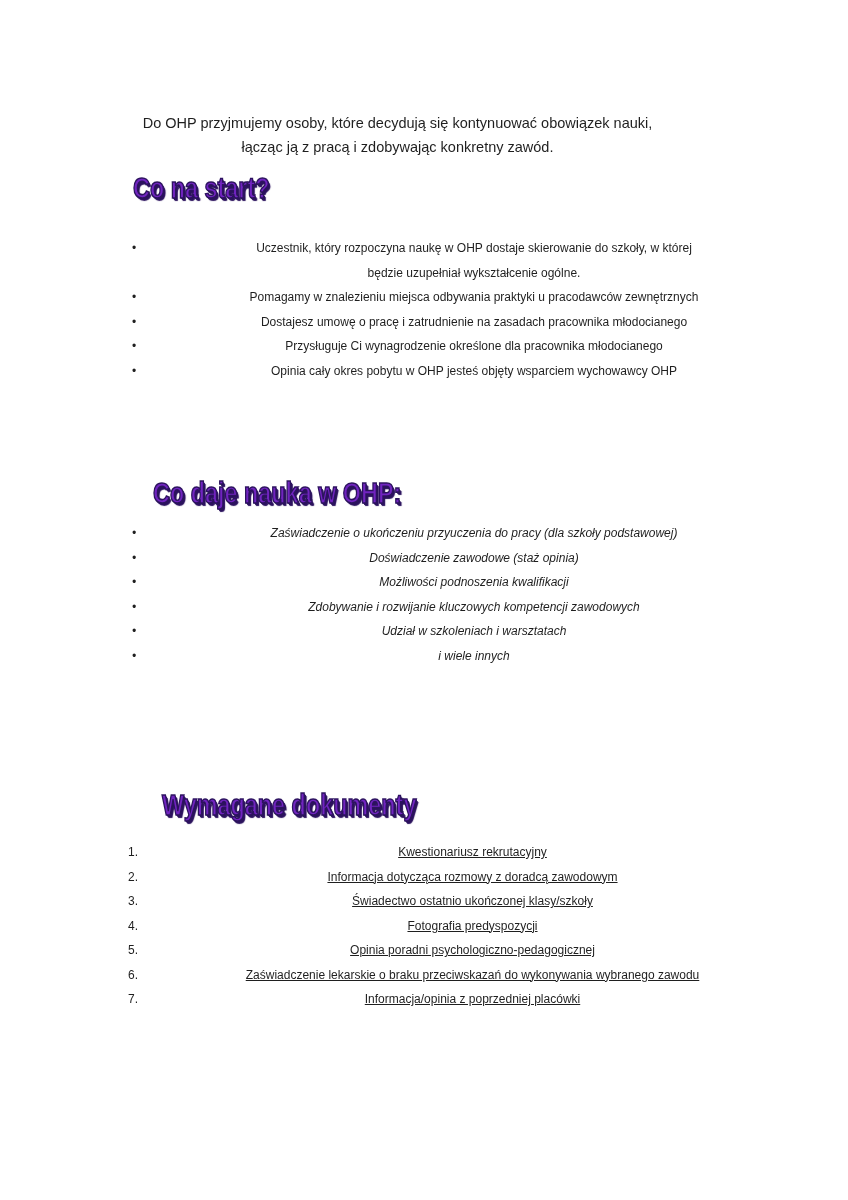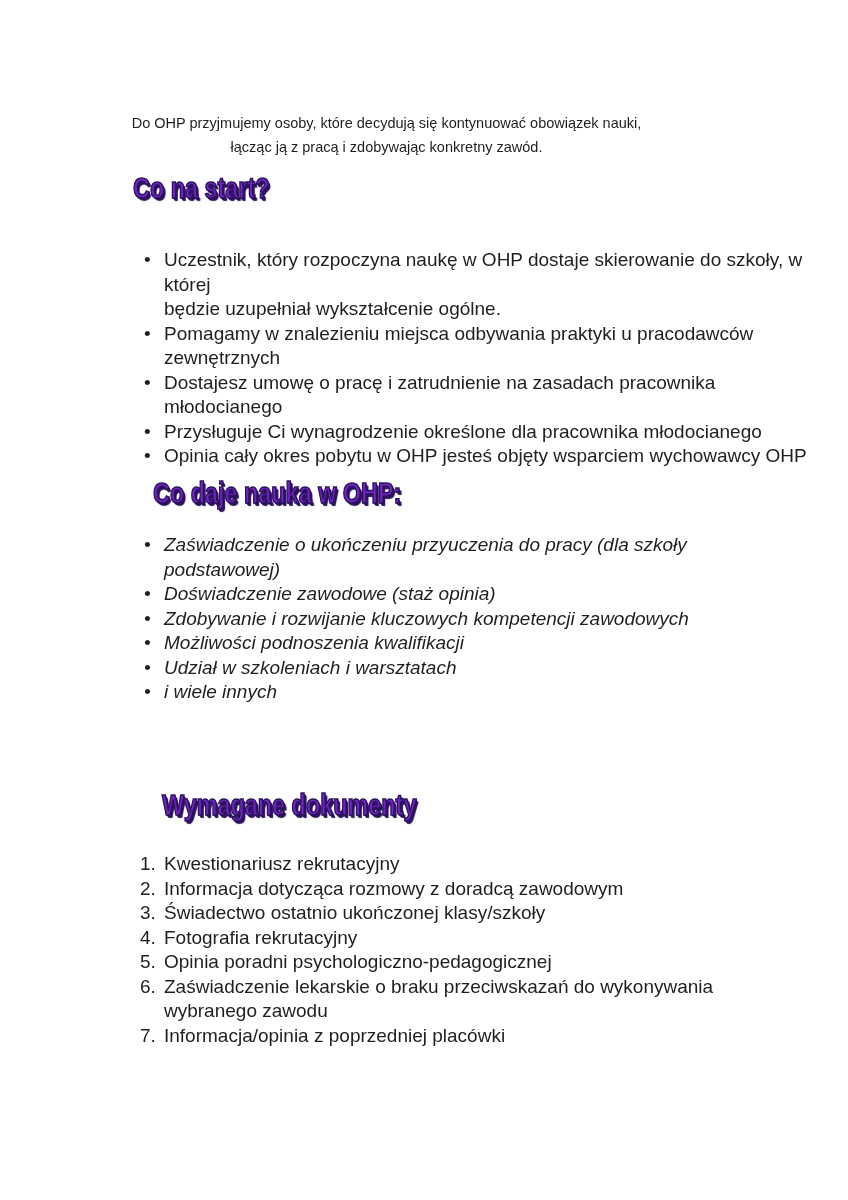--- a/index.html
+++ b/index.html
@@ -19,21 +19,21 @@
     width:848px;
     height:1200px;
     background:var(--page-bg);
     font-family:"Liberation Sans",sans-serif;
     color:var(--text-color);
     overflow:hidden;
   }
   .intro{
     position:absolute;
     top:96px;
-    left:4px;
+    left:15px;
     width:765px;
     text-align:center;
     font-size:14.5px;
     line-height:24.5px;
     white-space:pre-line;
   }
   .wordart{
     position:absolute;
     margin:0;
     font-family:"Liberation Sans",sans-serif;
@@ -49,25 +49,26 @@
       3px 3px 1px var(--heading-outline);
     transform:scaleX(0.78);
     transform-origin:left top;
   }
   .heading-1{left:133px;top:172px;}
   .heading-2{left:153px;top:477px;}
   .heading-3{left:162px;top:789px;}
 
   ul.doc-list,ol.doc-list{
     position:absolute;
-    margin:12px;
+    margin:0;
     padding:0;
     width:665px;
-    font-size:19px;
+    font-size:12px;
     line-height:24.5px;
+    text-align:center;
   }
   ul.doc-list{left:131px;}
   ul.list-1{top:236px;}
   ul.list-2{top:521px;font-style:italic;}
   ol.list-3{left:128px;top:840px;counter-reset:num;}
 
   .doc-list li{
     list-style:none;
     position:relative;
     white-space:pre-line;
@@ -77,20 +78,21 @@
   }
   ul.doc-list li::before{
     content:"\2022";
     position:absolute;
     left:1px;
     top:0;
   }
   ol.doc-list li{
     padding-left:24px;
     counter-increment:num;
+    text-decoration:underline;
   }
   ol.doc-list li::before{
     content:counter(num) ".";
     position:absolute;
     left:0;
     top:0;
   }
 </style>
 </head>
 <body>
@@ -109,31 +111,31 @@
       <li>Dostajesz umowę o pracę i zatrudnienie na zasadach pracownika młodocianego</li>
       <li>Przysługuje Ci wynagrodzenie określone dla pracownika młodocianego</li>
       <li>Opinia cały okres pobytu w OHP jesteś objęty wsparciem wychowawcy OHP</li>
     </ul>
 
   <h2 class="wordart heading-2">Co daje nauka w OHP:</h2>
 
   <ul class="doc-list list-2">
       <li>Zaświadczenie o ukończeniu przyuczenia do pracy (dla szkoły podstawowej)</li>
       <li>Doświadczenie zawodowe (staż opinia)</li>
+      <li>Możliwości podnoszenia kwalifikacji</li>
       <li>Zdobywanie i rozwijanie kluczowych kompetencji zawodowych</li>
-      <li>Możliwości podnoszenia kwalifikacji</li>
       <li>Udział w szkoleniach i warsztatach</li>
       <li>i wiele innych</li>
     </ul>
 
   <h2 class="wordart heading-3">Wymagane dokumenty</h2>
 
   <ol class="doc-list list-3">
       <li>Kwestionariusz rekrutacyjny</li>
       <li>Informacja dotycząca rozmowy z doradcą zawodowym</li>
       <li>Świadectwo ostatnio ukończonej klasy/szkoły</li>
-      <li>Fotografia rekrutacyjny</li>
+      <li>Fotografia predyspozycji</li>
       <li>Opinia poradni psychologiczno-pedagogicznej</li>
       <li>Zaświadczenie lekarskie o braku przeciwskazań do wykonywania wybranego zawodu</li>
       <li>Informacja/opinia z poprzedniej placówki</li>
     </ol>
 
 </div>
 
 </body></html>

